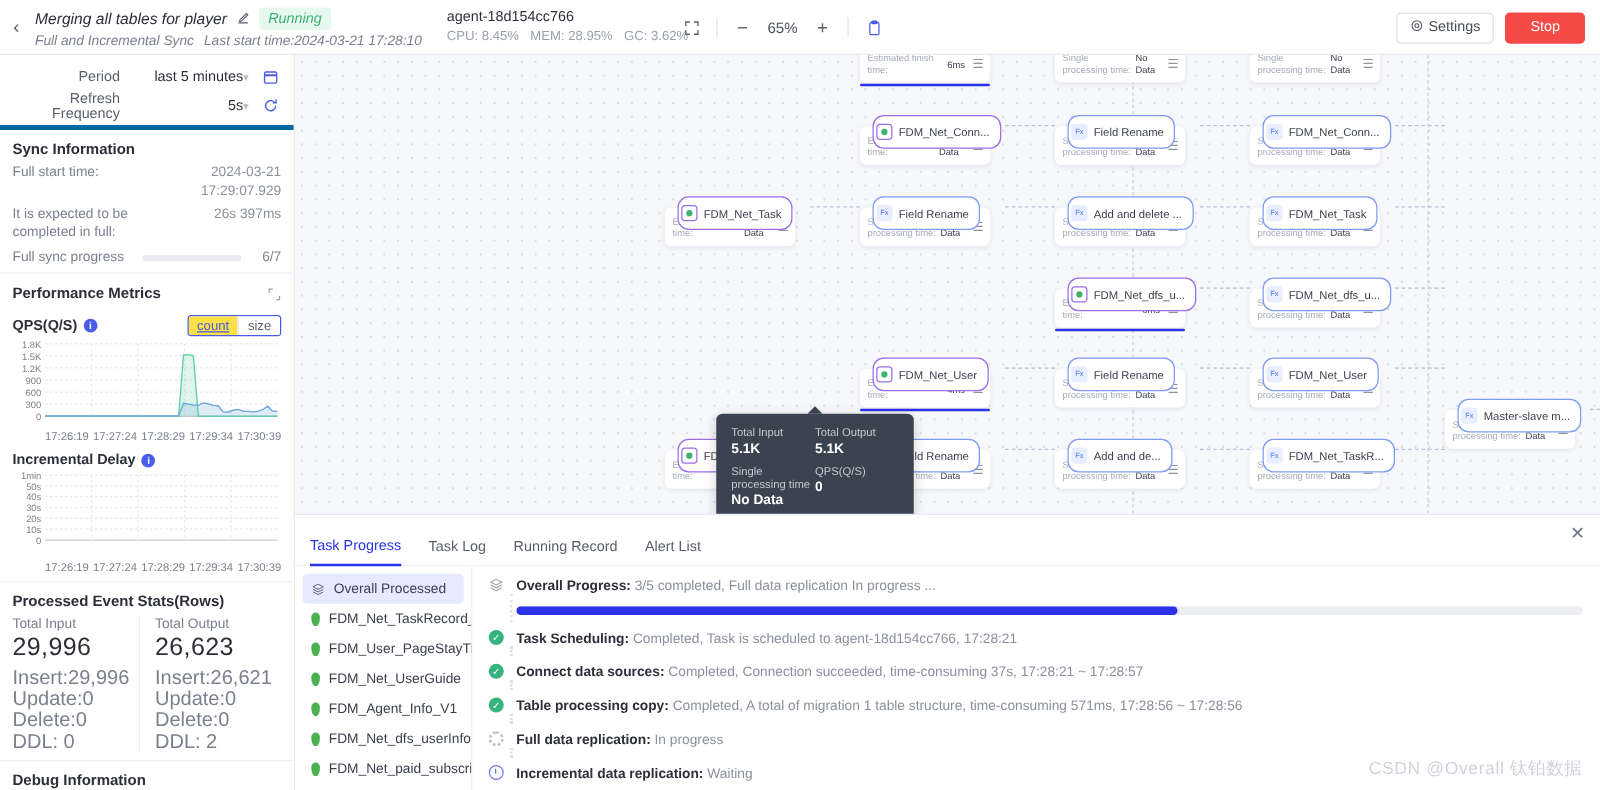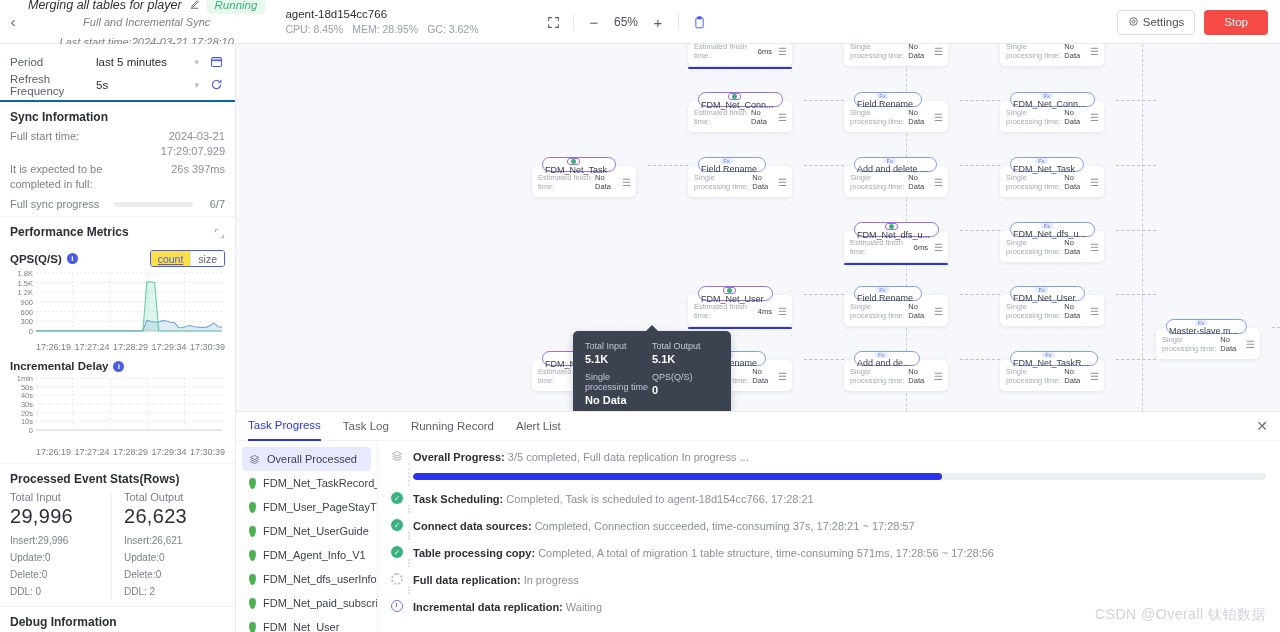--- a/index.html
+++ b/index.html
@@ -25,21 +25,21 @@
     color: #5a5f6b; font-size: 15px; cursor: pointer;
   }
   .title-block { padding-left: 2px; display: flex; flex-direction: column; justify-content: center; height: 44px; font-style: italic; }
   .title-row { display: flex; align-items: center; gap: 7px; height: 20px; }
   .title-text { font-size: 12.5px; color: #2c2f38; font-weight: 400; }
   .edit-icon { color: #5a5f6b; display: flex; align-items: center; cursor: pointer; }
   .badge-running {
     background: #e7f9ef; color: #3cb371; border-radius: 3px;
     padding: 2px 8px; font-size: 11.5px; line-height: 14px;
   }
-  .subtitle-row { display: flex; align-items: center; gap: 8px; margin-top: 2px; flex-direction: column; }
+  .subtitle-row { display: flex; gap: 8px; margin-top: 2px; }
   .subtitle-text { font-size: 11px; color: #7a808c; }
 
   .agent-block {
     margin-left: 20px; display: flex; flex-direction: column; justify-content: center; height: 44px;
   }
   .agent-name { font-size: 11.5px; color: #2c2f38; }
   .agent-metrics { font-size: 10.5px; color: #9aa0ab; margin-top: 3px; display:flex; gap:9px;}
   .agent-metrics b { font-weight: 400; color: #9aa0ab; }
 
   .zoomctl {
@@ -66,21 +66,21 @@
     background: #f54a45; border: none; border-radius: 4px; color: #fff;
     height: 25px; padding: 0 20px; font-size: 11.5px; cursor: pointer;
     display:flex; align-items:center;
   }
 
   
   .sidebar {
     position: absolute; left: 0; top: 44px; width: 236px; height: 588px;
     background: #fff; border-right: 1px solid #e8eaef; overflow: hidden;
   }
-  .period-box { padding: 6px 10px 4px 10px; border-bottom: 2px solid #0369a1; }
+  .period-box { padding: 6px 10px 4px 10px; border-bottom: 4px solid #0369a1; text-align: right; }
   .prow { display: flex; align-items: center; height: 23px; font-size: 11.5px; color: #5a5f6b; }
   .prow .plabel { width: 86px; color: #5a5f6b; }
   .prow .pval { flex: 1; color: #2c2f38; }
   .caret { color: #b7bcc6; font-size: 9px; margin-right: 8px; }
   .picon { width: 18px; display: flex; justify-content: center; color: #4a5be8; }
 
   .sec { padding: 8px 10px 6px 10px; border-bottom: 1px solid #eef0f3; }
   .sec-title { font-size: 12px; color: #2c2f38; font-weight: 700; margin-bottom: 5px; display:flex; align-items:center; justify-content: space-between;}
   .kv { display: flex; font-size: 11px; color: #7a808c; margin-bottom: 3px; line-height: 15px; }
   .kv .k { flex: 0 0 110px; }
@@ -106,42 +106,42 @@
 
   .chart-wrap { position: relative; width: 216px; height: 72px; }
   .chart-wrap svg { display:block; }
   .xaxis-lbls { display:flex; justify-content: space-between; font-size:9px; color:#7a808c; padding-left: 26px; margin-top:1px;}
 
   .stats-grid { display:flex; }
   .stat-col { flex:1; }
   .stat-col:first-child { border-right: 1px solid #eef0f3; }
   .stat-lbl { font-size: 11px; color:#7a808c; margin-bottom: 2px;}
   .stat-big { font-size: 20px; color:#2c2f38; font-weight: 400; letter-spacing: .3px; margin-bottom: 4px;}
-  .stat-sub { font-size: 10px; color:#7a808c; line-height: 17px;}
+  .stat-sub { font-size: 16px; color:#7a808c; line-height: 17px;}
 
   
   .canvas {
     position: absolute; left: 236px; top: 44px; width: 1044px; height: 367px;
     background-color: #f7f8fc;
     background-image: radial-gradient(#d9dce6 0.8px, transparent 0.8px);
     background-size: 11px 11px;
     overflow: hidden;
   }
   .vline { position:absolute; top:0; bottom:0; width:0; border-left: 1px dashed #c9cfe0; }
 
   .node { position: absolute; }
   .node-card {
     background: #fff; border-radius: 5px; box-shadow: 0 1px 4px rgba(40,50,90,.10);
     padding: 7px 6px 6px 6px; width: 104px; position: relative; margin-top: 9px;
   }
   .node-pill {
-    position: absolute; top: 0; left: 10px; height: 15px;
+    position: absolute; top: 0; left: 10px; height: 27px;
     display: flex; align-items: center; background: #fff;
     border-radius: 9px; padding: 0 8px 0 2px; font-size: 9px; color: #3a3f4b;
-    white-space: nowrap; z-index: 3; flex-direction: column;
+    white-space: nowrap; z-index: 3;
   }
   .node-pill.src { border: 1px solid #9b6ee8; }
   .node-pill.proc { border: 1px solid #7e9bf5; }
   .pill-ico {
     width: 13px; height: 13px; border-radius: 3px; margin-right: 5px;
     display:flex;align-items:center;justify-content:center; font-size: 6px; color:#fff;
   }
   .pill-ico.src { background:#fff; border:1.5px solid #9b6ee8; }
   .pill-ico.src i { width:5px;height:5px;border-radius:50%;background:#3cb371;display:block;}
   .pill-ico.proc { background:#e8eeff; color:#5a7bf0; font-style: normal; font-size:6px; }
@@ -163,21 +163,21 @@
   .tt-cell { flex:1; }
   .tt-k { font-size: 9px; color:#c3c8d2; margin-bottom: 2px;}
   .tt-v { font-size: 11px; color:#fff; font-weight:700; margin-bottom: 7px;}
   .tt-v.plain { font-weight: 700; }
 
   
   .bottom {
     position: absolute; left: 236px; top: 411px; width: 1044px; height: 221px;
     background: #fff; border-top: 1px solid #e8eaef;
   }
-  .tabs { height: 29px; display:flex; align-items:center; gap:22px; padding-left: 12px; border-bottom:1px solid #eef0f3; position:relative;}
+  .tabs { height: 29px; display:flex; align-items:center; gap:22px; padding-left: 12px; border-bottom:1px solid #eef0f3; position:relative;margin-top:12px;}
   .tab { font-size: 11.5px; color:#5a5f6b; cursor:pointer; height:29px; display:flex;align-items:center; }
   .tab.active { color:#2b32e8; border-bottom: 2px solid #2b32e8; }
   .close-x { position:absolute; right:12px; top: 6px; color:#6b7280; font-size:14px; cursor:pointer;}
 
   .bot-body { display:flex; height: 191px; }
   .tasklist { width: 142px; border-right: 1px solid #eef0f3; padding: 6px 6px 0 6px; overflow:hidden;}
   .tl-item { display:flex; align-items:center; gap:7px; height: 24px; padding: 0 7px; border-radius: 4px; font-size: 11px; color:#3a3f4b; cursor:pointer; white-space:nowrap;}
   .tl-item.active { background: #e7eaff; }
   .tl-ico-stack { color:#5a5f6b; font-size: 11px; display:flex;}
   .leaf { width:7px;height:11px;background:#4caf50;border-radius: 50% 50% 50% 50% / 35% 35% 65% 65%; display:block;}

